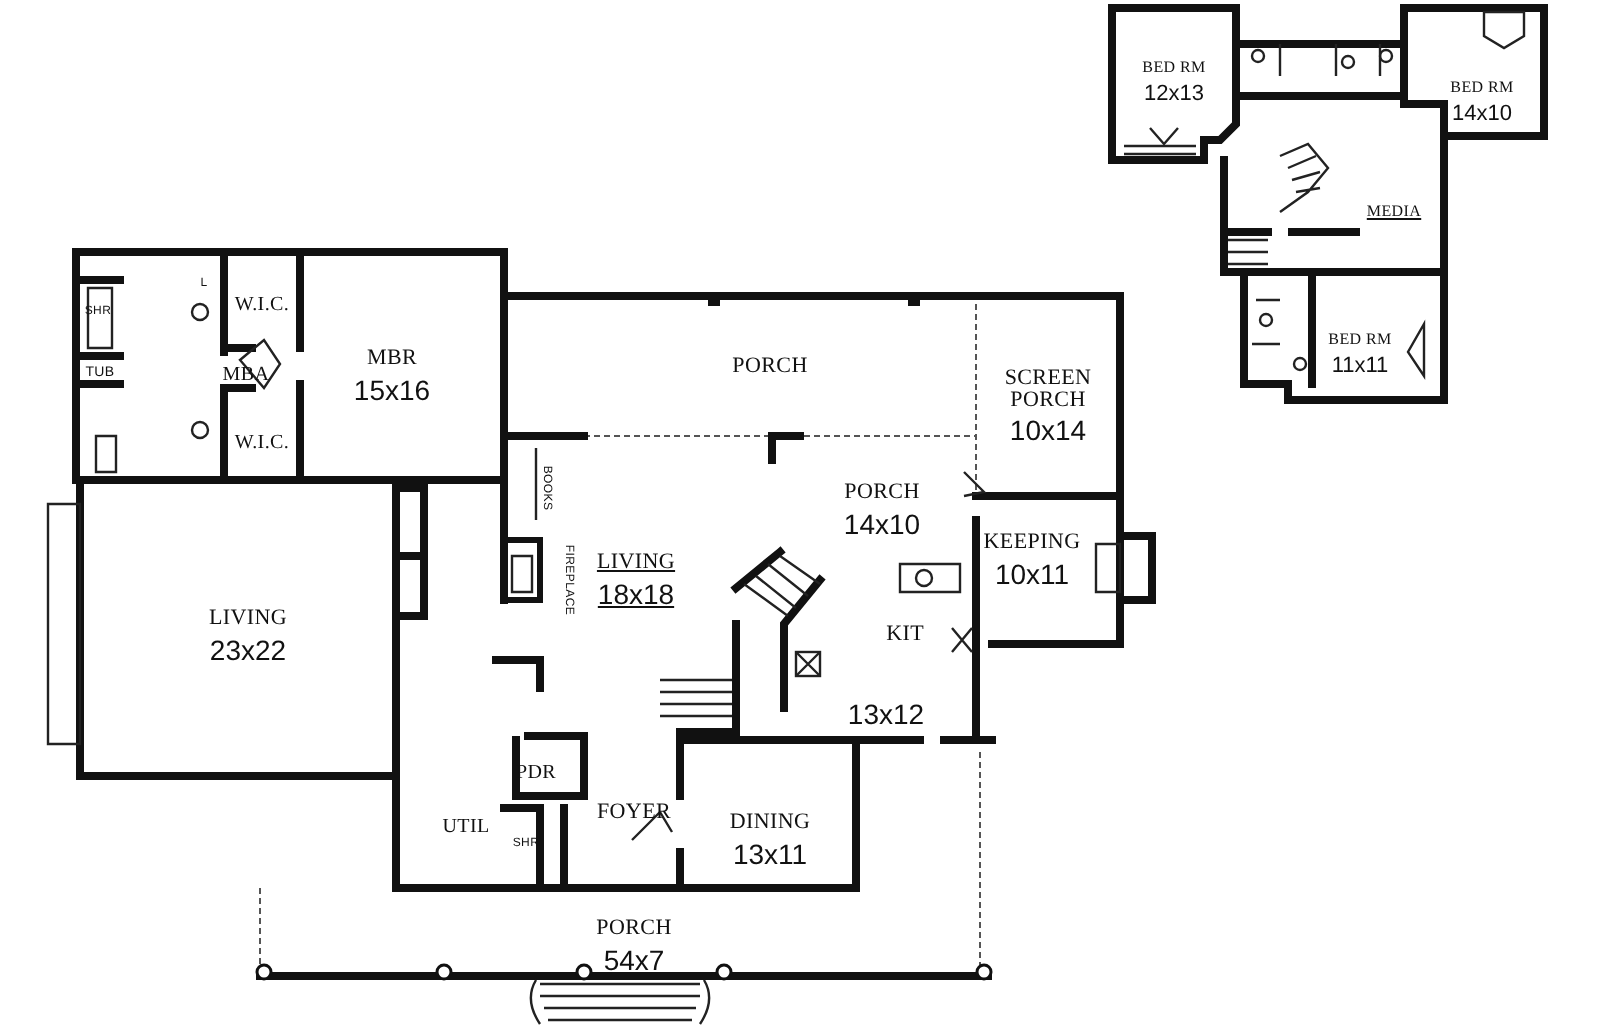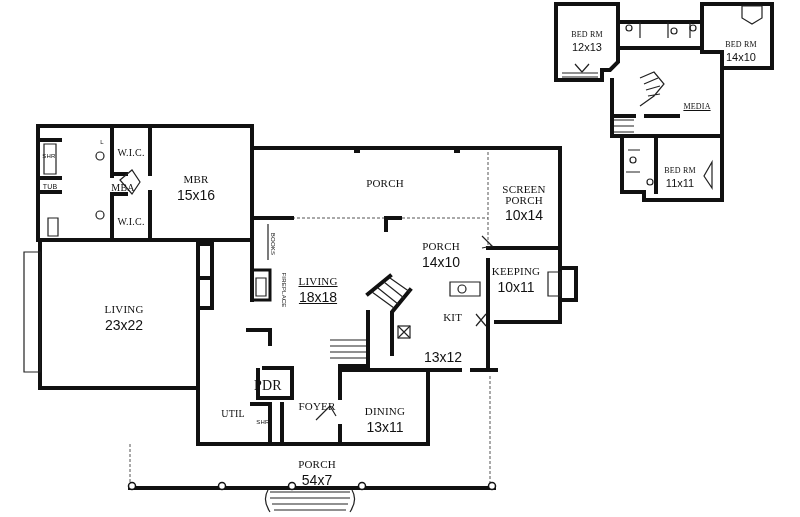--- a/index.html
+++ b/index.html
@@ -193,21 +193,21 @@
 </div>
 <div class="lbl" style="left:124px; top:300px;">
   <span class="name">LIVING</span>
   <span class="dim">23x22</span>
 </div>
 <div class="lbl" style="left:443px; top:308px;text-align:right;">
   <span class="name">KIT</span>
   <span class="dim" style="margin-top:26px">13x12</span>
 </div>
 <div class="lbl" style="left:268px; top:377px;">
-  <span class="name" style="font-size:14px">PDR</span>
+  <span class="name" style="font-size:10px">PDR</span>
 </div>
 <div class="lbl" style="left:233px; top:404px;">
   <span class="name" style="font-size:10px">UTIL</span>
 </div>
 <div class="lbl" style="left:263px; top:411px;">
   <span class="name tiny">SHR</span>
 </div>
 <div class="lbl" style="left:317px; top:397px;">
   <span class="name">FOYER</span>
 </div>

